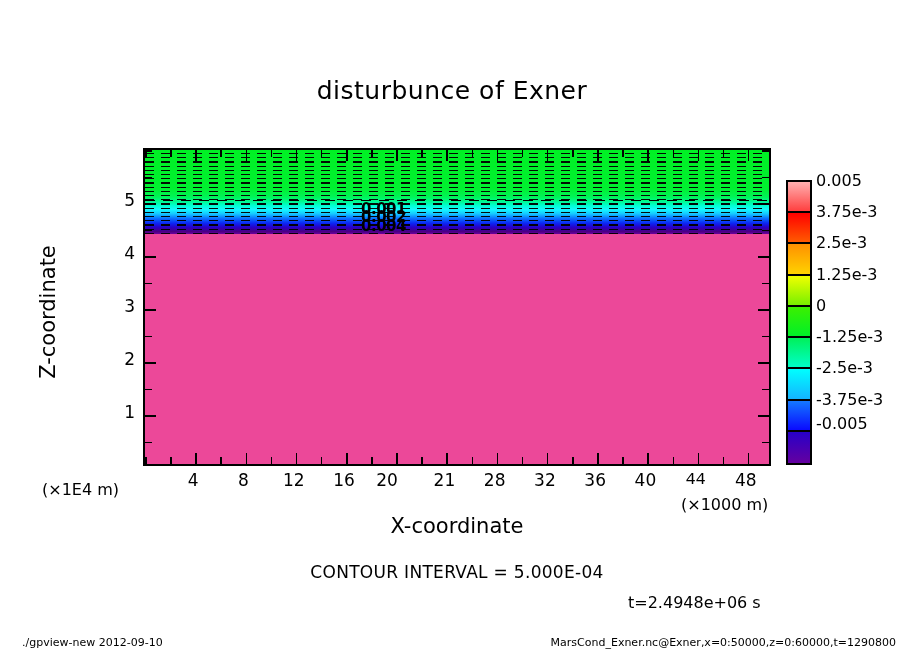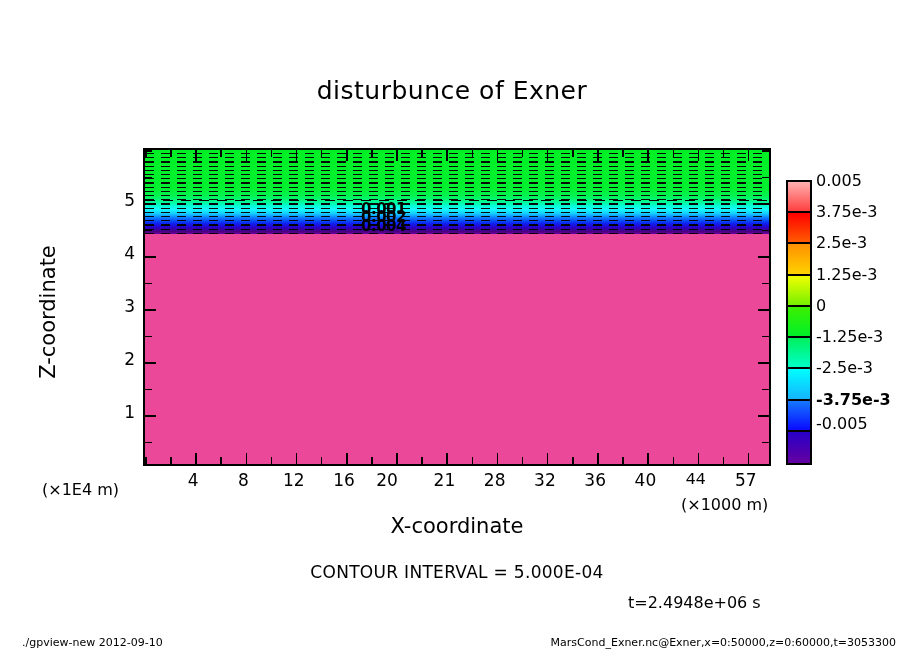--- a/index.html
+++ b/index.html
@@ -296,21 +296,21 @@
     <div class="xlabel-tick" style="left: 218.48px;">8</div>
     <div class="xlabel-tick" style="left: 268.72px;">12</div>
     <div class="xlabel-tick" style="left: 318.96px;">16</div>
     <div class="xlabel-tick" style="left: 362px;">20</div>
     <div class="xlabel-tick" style="left: 419.44px;">21</div>
     <div class="xlabel-tick" style="left: 469.68px;">28</div>
     <div class="xlabel-tick" style="left: 519.92px;">32</div>
     <div class="xlabel-tick" style="left: 570.16px;">36</div>
     <div class="xlabel-tick" style="left: 620.4px; text-align: center;">40</div>
     <div class="xlabel-tick" style="left: 670.64px; font-family: Liberation Mono, monospace;">44</div>
-    <div class="xlabel-tick" style="left: 720.88px;">57</div>
+    <div class="xlabel-tick" style="left: 720.88px;">48</div>
   </div>
 <div id="yticklabels-host">
     <div class="ylabel-tick" style="top: 402px;">1</div>
     <div class="ylabel-tick" style="top: 349px;">2</div>
     <div class="ylabel-tick" style="top: 296px;">3</div>
     <div class="ylabel-tick" style="top: 243px;">4</div>
     <div class="ylabel-tick" style="top: 190px;">5</div>
   </div>
 
 <div class="abs" id="y-axis-title">Z-coordinate</div>
@@ -333,23 +333,23 @@
     <div class="cb-band" style="background: linear-gradient(rgb(40, 0, 200), rgb(100, 0, 160));"></div>
   </div>
 <div id="cb-labels-host">
     <div class="cb-tick-label" style="top: 171px;">0.005</div>
     <div class="cb-tick-label" style="top: 202.222px;">3.75e-3</div>
     <div class="cb-tick-label" style="top: 233.444px;">2.5e-3</div>
     <div class="cb-tick-label" style="top: 264.667px;">1.25e-3</div>
     <div class="cb-tick-label" style="top: 295.889px;">0</div>
     <div class="cb-tick-label" style="top: 327.111px;">-1.25e-3</div>
     <div class="cb-tick-label" style="top: 358.333px;">-2.5e-3</div>
-    <div class="cb-tick-label" style="top: 389.556px; font-weight: bold;">-3.75e-3</div>
+    <div class="cb-tick-label" style="top: 389.556px;">-3.75e-3</div>
     <div class="cb-tick-label" style="top: 414px;">-0.005</div>
   </div>
 
 <div class="abs" id="contour-interval">CONTOUR INTERVAL = 5.000E-04</div>
 
 <div class="abs" id="time-stamp">t=2.4948e+06 s</div>
 
 <div class="abs" id="footer-left">./gpview-new  2012-09-10</div>
 
-<div class="abs" id="footer-right">MarsCond_Exner.nc@Exner,x=0:50000,z=0:60000,t=3053300</div>
+<div class="abs" id="footer-right">MarsCond_Exner.nc@Exner,x=0:50000,z=0:60000,t=1290800</div>
 
 </body></html>

